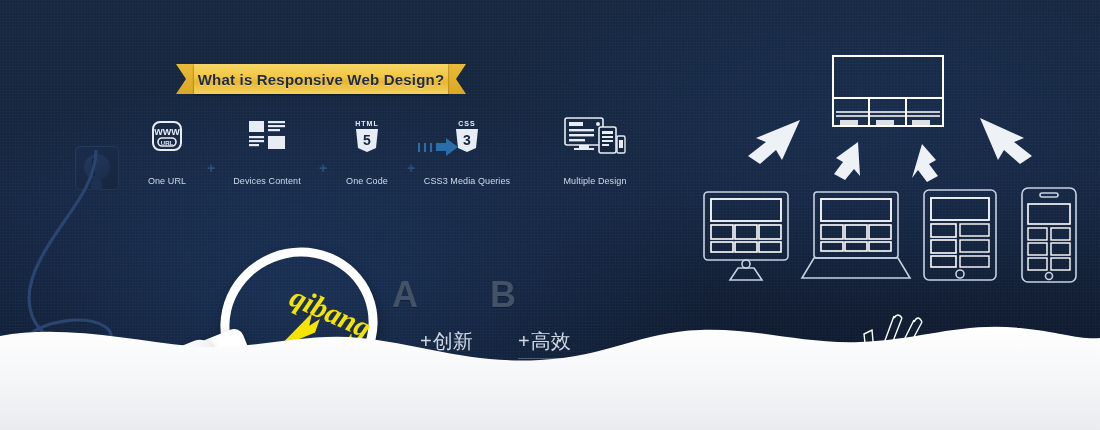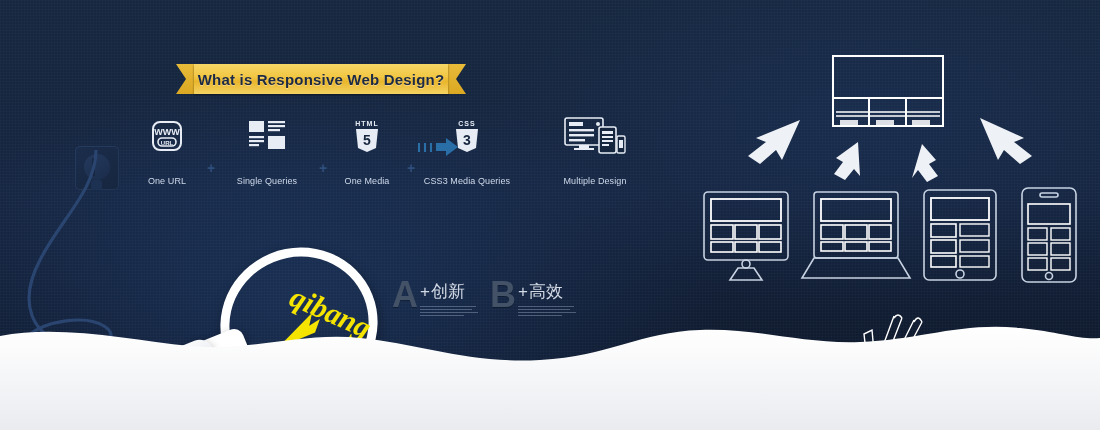--- a/index.html
+++ b/index.html
@@ -69,21 +69,21 @@
   #motion .ln{width:2px;height:9px;background:#2a6ea8;display:inline-block;margin-right:2px;}
   
   .ab{position:absolute;display:flex;align-items:flex-start;}
   #ab-a{left:392px;top:278px;}
   #ab-b{left:490px;top:278px;}
   .ab .big{
     font-size:36px;font-weight:bold;color:#445268;line-height:.92;
     text-shadow:0 1px 0 rgba(0,0,0,.3);
   }
   .ab .col{margin-left:2px;padding-top:2px;}
-  .ab .kw{font-size:17px;color:#d3d9e4;white-space:nowrap;}
+  .ab .kw{font-size:20px;color:#d3d9e4;white-space:nowrap;margin-top:48px;}
   .ab .kw .p{color:#d3d9e4;margin-right:1px;}
   .ab .micro{margin-top:3px;}
   .ab .micro i{
     display:block;height:1px;background:rgba(180,195,220,.35);margin-bottom:2px;
   }
   
   #socket{
     position:absolute;left:75px;top:146px;width:44px;height:44px;
     background:linear-gradient(145deg,#1b2d4c,#16263f);
     border-radius:5px;box-shadow:inset 0 0 0 1px rgba(90,130,185,.18);
@@ -179,34 +179,34 @@
           <rect x="2" y="2" width="15" height="11" fill="#e8edf5"></rect>
           <rect x="21" y="2" width="17" height="2.2" fill="#e8edf5"></rect>
           <rect x="21" y="6" width="17" height="2.2" fill="#e8edf5"></rect>
           <rect x="21" y="10" width="12" height="2.2" fill="#e8edf5"></rect>
           <rect x="2" y="17" width="15" height="2.2" fill="#e8edf5"></rect>
           <rect x="2" y="21" width="15" height="2.2" fill="#e8edf5"></rect>
           <rect x="2" y="25" width="10" height="2.2" fill="#e8edf5"></rect>
           <rect x="21" y="17" width="17" height="13" fill="#e8edf5"></rect>
         </svg>
       </div>
-      <div class="cap">Single Queries</div>
+      <div class="cap">Devices Content</div>
     </div>
 
     <div class="plus">+</div>
 
     <div class="feature">
       <div class="glyph">
         <svg width="30" height="36" viewBox="0 0 30 36">
           <text x="15" y="8" font-family="Liberation Sans, sans-serif" font-size="7" font-weight="bold" fill="#e8edf5" text-anchor="middle" letter-spacing="1">HTML</text>
           <path d="M4 11 h22 l-2 19 l-9 4 l-9 -4 z" fill="#e8edf5"></path>
           <text x="15" y="27" font-family="Liberation Sans, sans-serif" font-size="14" font-weight="bold" fill="#17263f" text-anchor="middle">5</text>
         </svg>
       </div>
-      <div class="cap">One Media</div>
+      <div class="cap">One Code</div>
     </div>
 
     <div class="plus">+</div>
 
     <div class="feature wide">
       <div class="glyph">
         <svg width="30" height="36" viewBox="0 0 30 36">
           <text x="15" y="8" font-family="Liberation Sans, sans-serif" font-size="7" font-weight="bold" fill="#e8edf5" text-anchor="middle" letter-spacing="1">CSS</text>
           <path d="M4 11 h22 l-2 19 l-9 4 l-9 -4 z" fill="#e8edf5"></path>
           <text x="15" y="27" font-family="Liberation Sans, sans-serif" font-size="14" font-weight="bold" fill="#17263f" text-anchor="middle">3</text>

